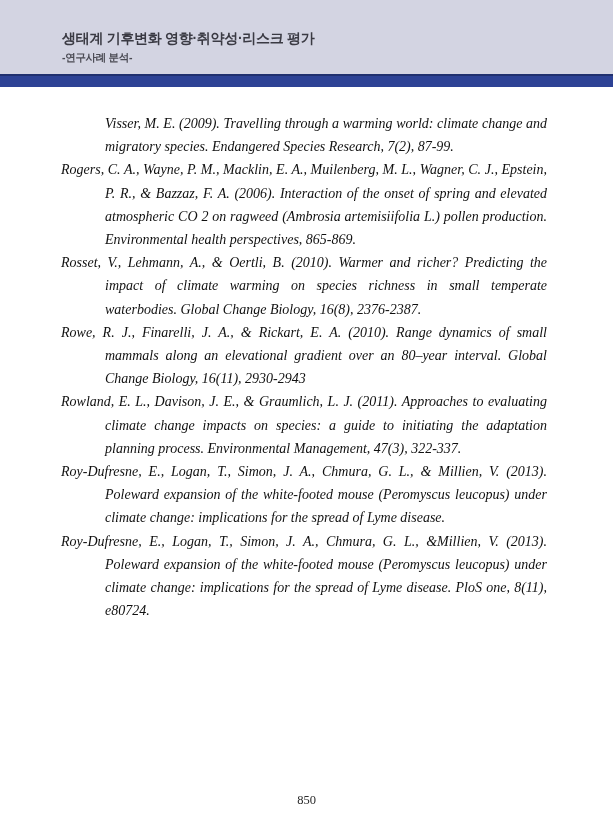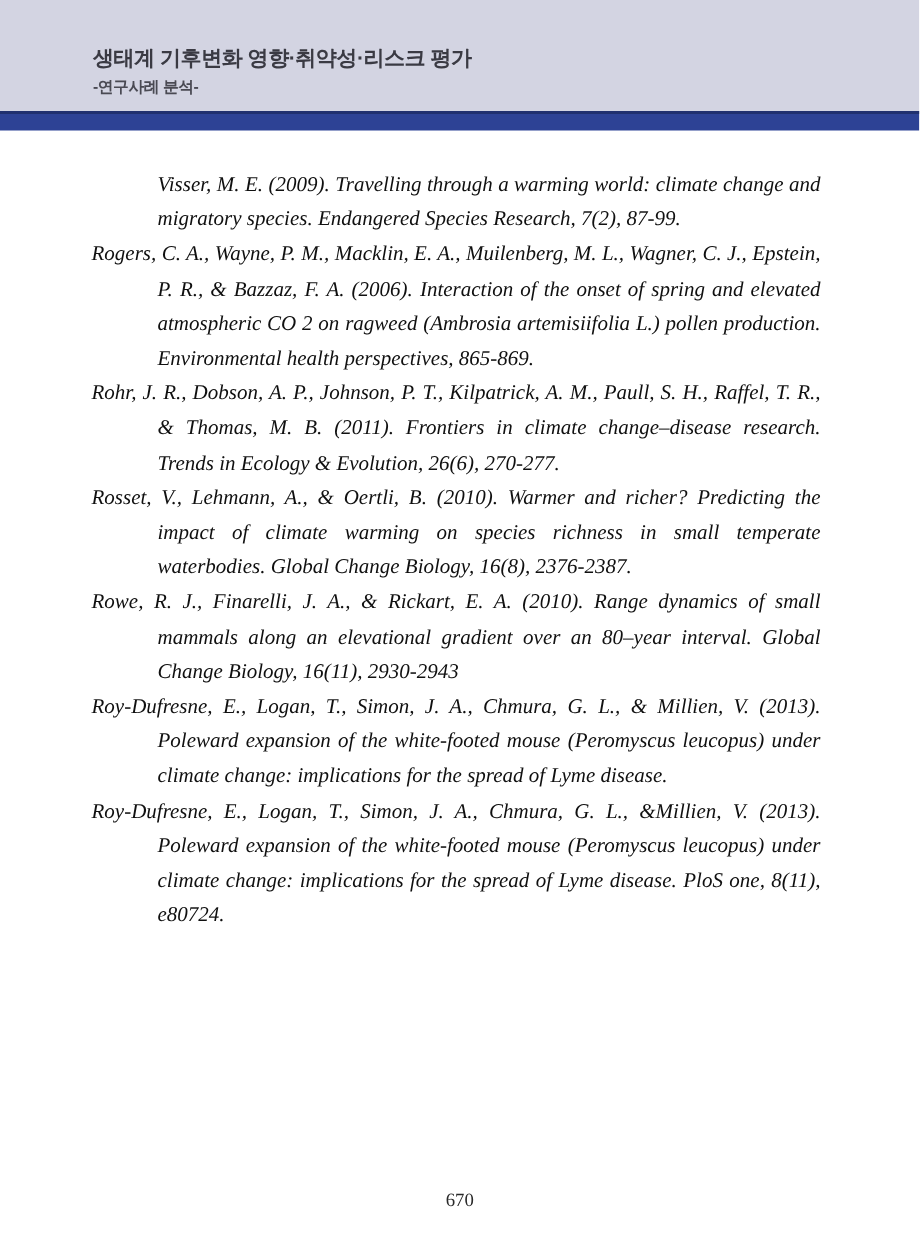--- a/index.html
+++ b/index.html
@@ -85,22 +85,22 @@
   <div class="header">
     <div class="header-title">생태계 기후변화 영향·취약성·리스크 평가</div>
     <div class="header-subtitle">-연구사례 분석-</div>
   </div>
 
   <div class="blue-bar"></div>
 
   <div class="references">
     <div class="ref-entry continuation">Visser, M. E. (2009). Travelling through a warming world: climate change and migratory species. Endangered Species Research, 7(2), 87-99.</div>
     <div class="ref-entry">Rogers, C. A., Wayne, P. M., Macklin, E. A., Muilenberg, M. L., Wagner, C. J., Epstein, P. R., &amp; Bazzaz, F. A. (2006). Interaction of the onset of spring and elevated atmospheric CO 2 on ragweed (Ambrosia artemisiifolia L.) pollen production. Environmental health perspectives, 865-869.</div>
-    <div class="ref-entry">Rohr, J. R., Dobson, A. P., Johnson, P. T., Kilpatrick, A. M., Paull, S. H., Raffel, T. R., &amp; Thomas, M. B. (2011). Frontiers in climate change–disease research. Trends in Ecology &amp; Evolution, 26(6), 270-277.</div>
     <div class="ref-entry">Rosset, V., Lehmann, A., &amp; Oertli, B. (2010). Warmer and richer? Predicting the impact of climate warming on species richness in small temperate waterbodies. Global Change Biology, 16(8), 2376-2387.</div>
     <div class="ref-entry">Rowe, R. J., Finarelli, J. A., &amp; Rickart, E. A. (2010). Range dynamics of small mammals along an elevational gradient over an 80–year interval. Global Change Biology, 16(11), 2930-2943</div>
+    <div class="ref-entry">Rowland, E. L., Davison, J. E., &amp; Graumlich, L. J. (2011). Approaches to evaluating climate change impacts on species: a guide to initiating the adaptation planning process. Environmental Management, 47(3), 322-337.</div>
     <div class="ref-entry">Roy-Dufresne, E., Logan, T., Simon, J. A., Chmura, G. L., &amp; Millien, V. (2013). Poleward expansion of the white-footed mouse (Peromyscus leucopus) under climate change: implications for the spread of Lyme disease.</div>
     <div class="ref-entry">Roy-Dufresne, E., Logan, T., Simon, J. A., Chmura, G. L., &amp;Millien, V. (2013). Poleward expansion of the white-footed mouse (Peromyscus leucopus) under climate change: implications for the spread of Lyme disease. PloS one, 8(11), e80724.</div>
   </div>
 
-  <div class="page-number">670</div>
+  <div class="page-number">850</div>
 
 </div>
 
 </body></html>

